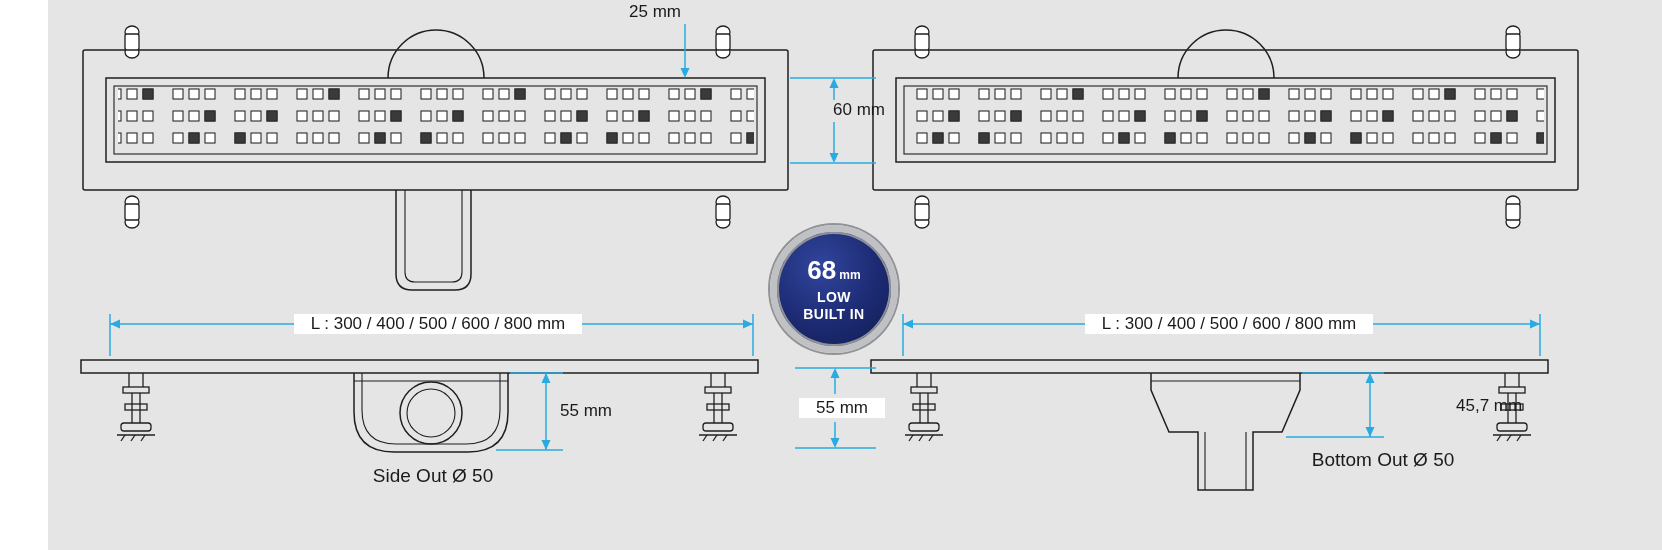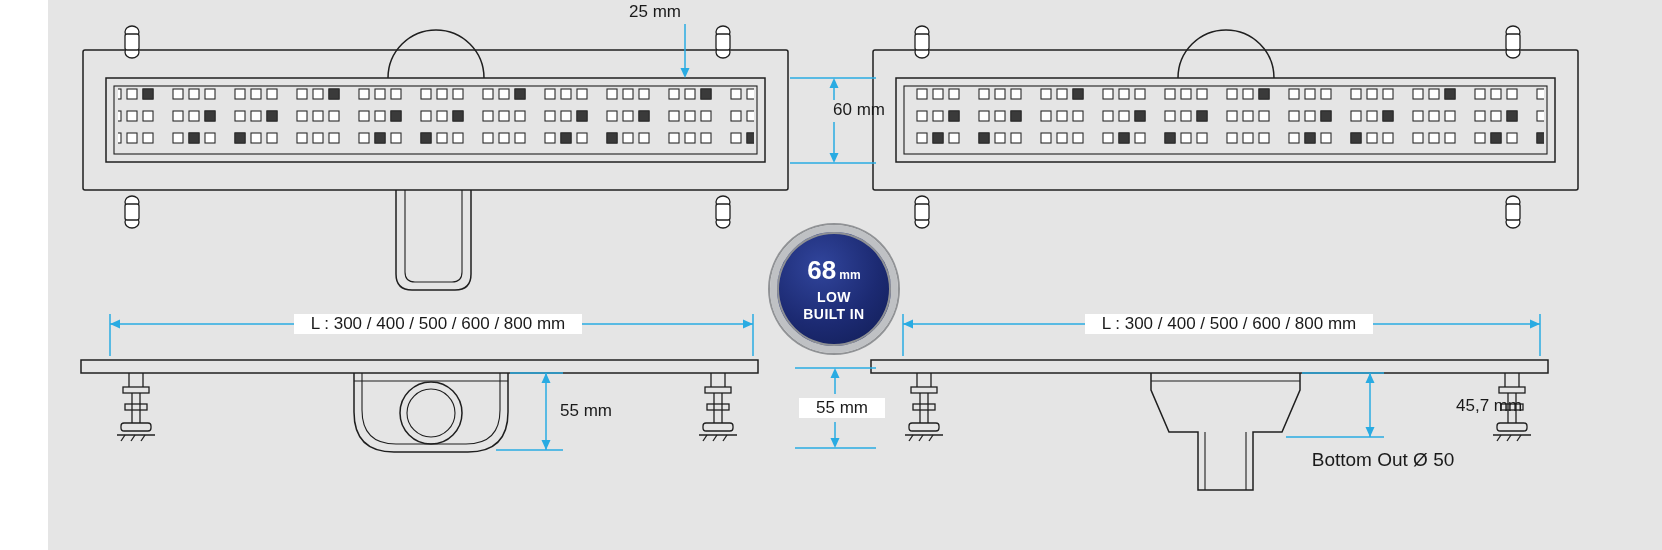--- a/index.html
+++ b/index.html
@@ -185,16 +185,17 @@
   <div class="lbl center bgwhite" style="left:246px;top:314px;width:274px;">L : 300 / 400 / 500 / 600 / 800 mm</div>
 
   <div class="lbl" style="left:512px;top:401px;">55 mm</div>
 
   <div class="lbl center bgwhite" style="left:751px;top:398px;width:72px;">55 mm</div>
 
   <div class="lbl center bgwhite" style="left:1037px;top:314px;width:274px;">L : 300 / 400 / 500 / 600 / 800 mm</div>
 
   <div class="lbl" style="left:1408px;top:396px;">45,7 mm</div>
 
+  <div class="lbl caption center" style="left:268px;top:466px;width:234px;">Side Out Ø 50</div>
 
   <div class="lbl caption center" style="left:1208px;top:450px;width:254px;">Bottom Out Ø 50</div>
 
 </div>
 
 </body></html>

